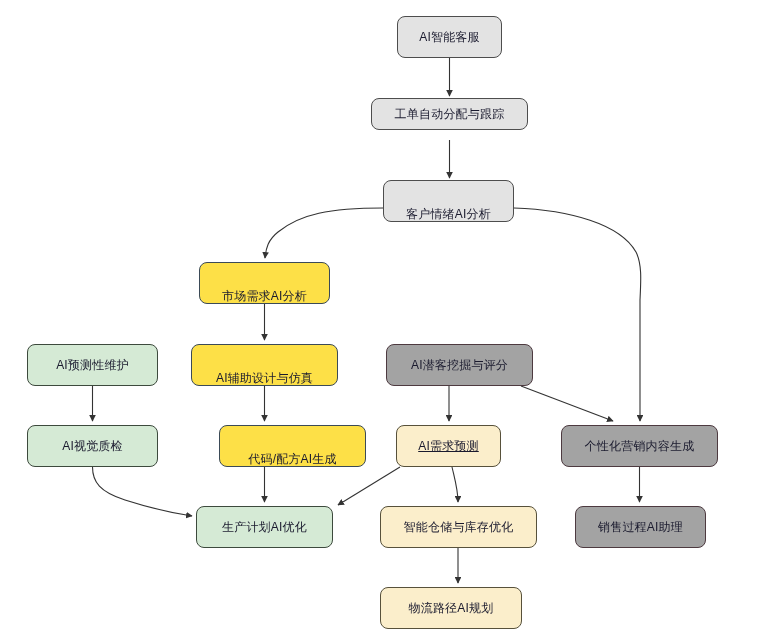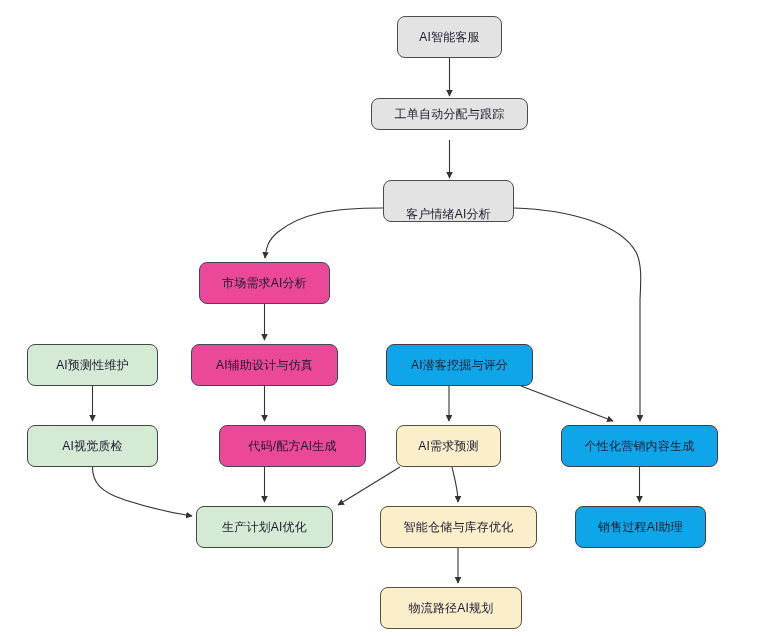--- a/index.html
+++ b/index.html
@@ -36,23 +36,23 @@
     border: 1px solid #333333;
     border-radius: 8px;
     font-size: 12px;
     line-height: 1.2;
     color: #1a1a2e;
     text-align: center;
     white-space: nowrap;
     letter-spacing: 0.2px;
   }
   .n-grey  { background: #e3e3e3; border-color: #4d4d4d; }
-  .n-blue  { background: #ec4899; border-color: #3b4a57; }
+  .n-blue  { background: #fde047; border-color: #3b4a57; align-items: flex-end; }
   .n-green { background: #d5ead5; border-color: #3d4a3d; }
-  .n-pink  { background: #0ea5e9; border-color: #4d3a40; }
+  .n-pink  { background: #a3a3a3; border-color: #4d3a40; }
   .n-yellow{ background: #fbeecb; border-color: #57513b; }
 </style>
 </head>
 <body>
 
 <div id="canvas">
 
   <svg id="edges" viewBox="0 0 760 636" xmlns="http://www.w3.org/2000/svg">
     <defs>
       <marker id="arrow" viewBox="0 0 10 10" refX="9" refY="5" markerWidth="6" markerHeight="6" orient="auto-start-reverse">
@@ -98,21 +98,21 @@
     </div>
   <div class="node n-pink" style="left:386px; top:344px; width:147px; height:42px;">
       <span>AI潜客挖掘与评分</span>
     </div>
   <div class="node n-green" style="left:27px;  top:425px; width:131px; height:42px;text-align:center;">
       <span>AI视觉质检</span>
     </div>
   <div class="node n-blue" style="left:191px; top:425px; width:147px; height:42px;margin-left:28px;">
       <span>代码/配方AI生成</span>
     </div>
-  <div class="node n-yellow" style="left:396px; top:425px; width:105px; height:42px;">
+  <div class="node n-yellow" style="left:396px; top:425px; width:105px; height:42px;text-decoration:underline;">
       <span>AI需求预测</span>
     </div>
   <div class="node n-pink" style="left:561px; top:425px; width:157px; height:42px;">
       <span>个性化营销内容生成</span>
     </div>
   <div class="node n-green" style="left:196px; top:506px; width:137px; height:42px;">
       <span>生产计划AI优化</span>
     </div>
   <div class="node n-yellow" style="left:380px; top:506px; width:157px; height:42px;font-family:Liberation Serif, serif;">
       <span>智能仓储与库存优化</span>

